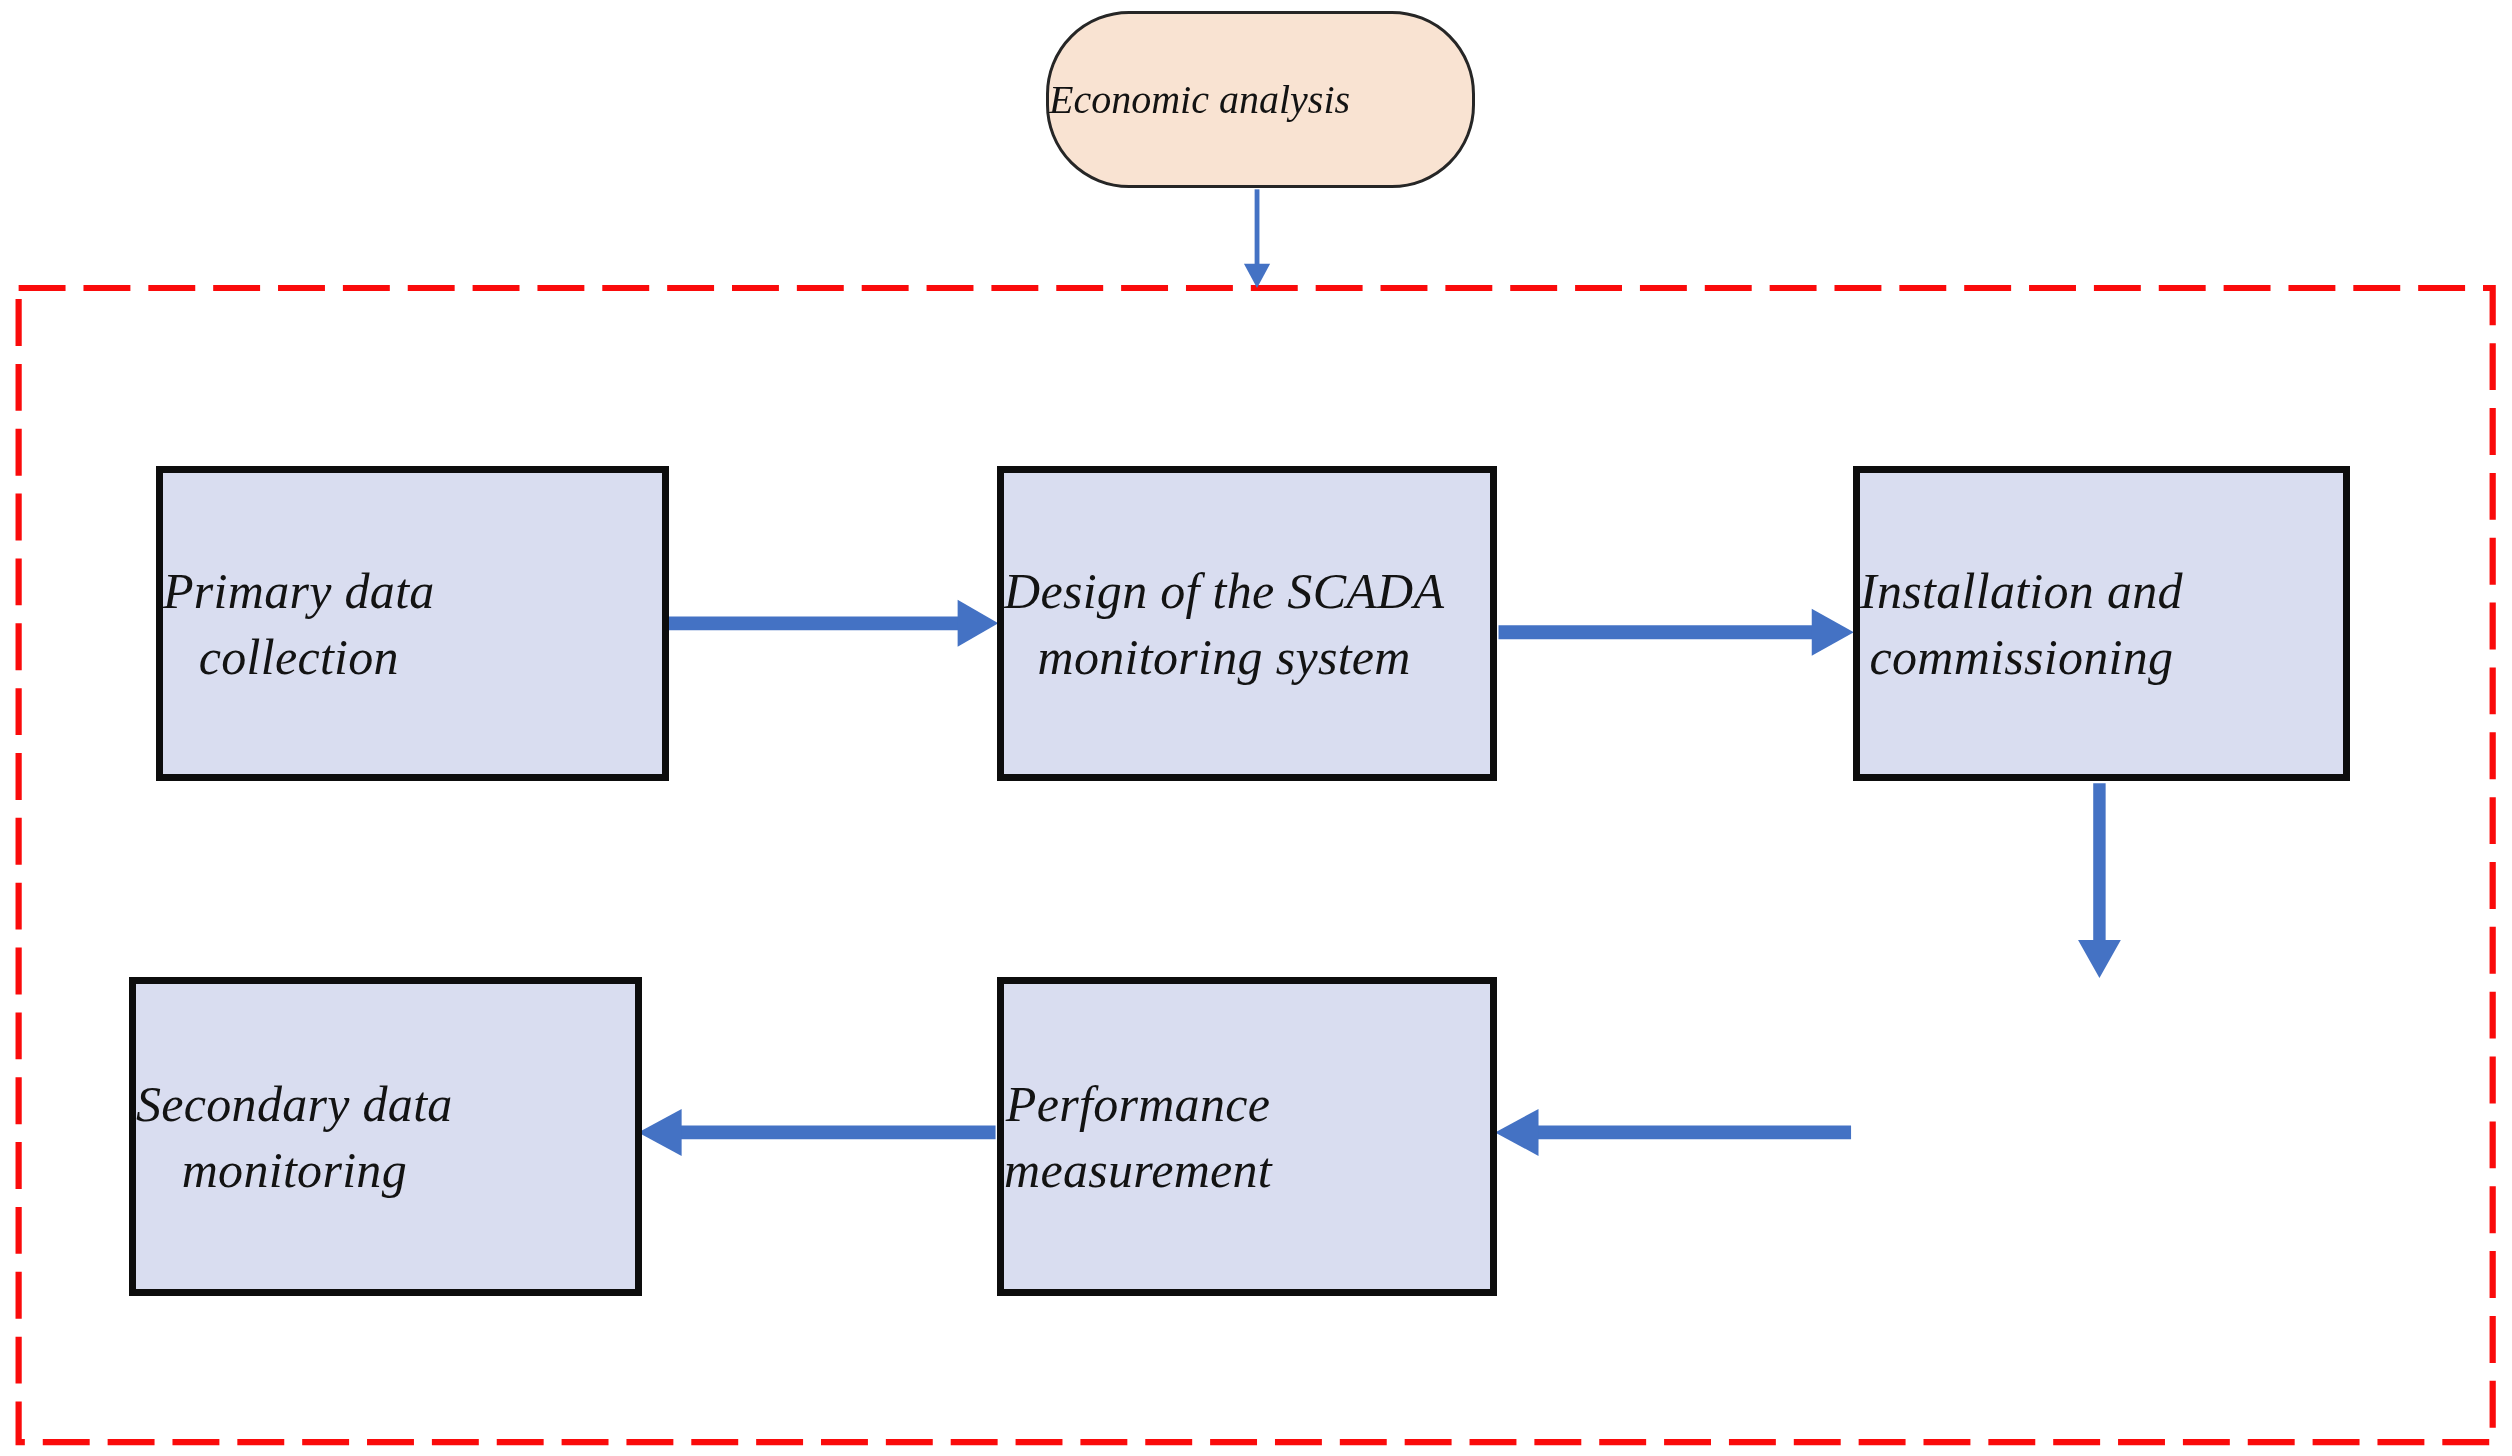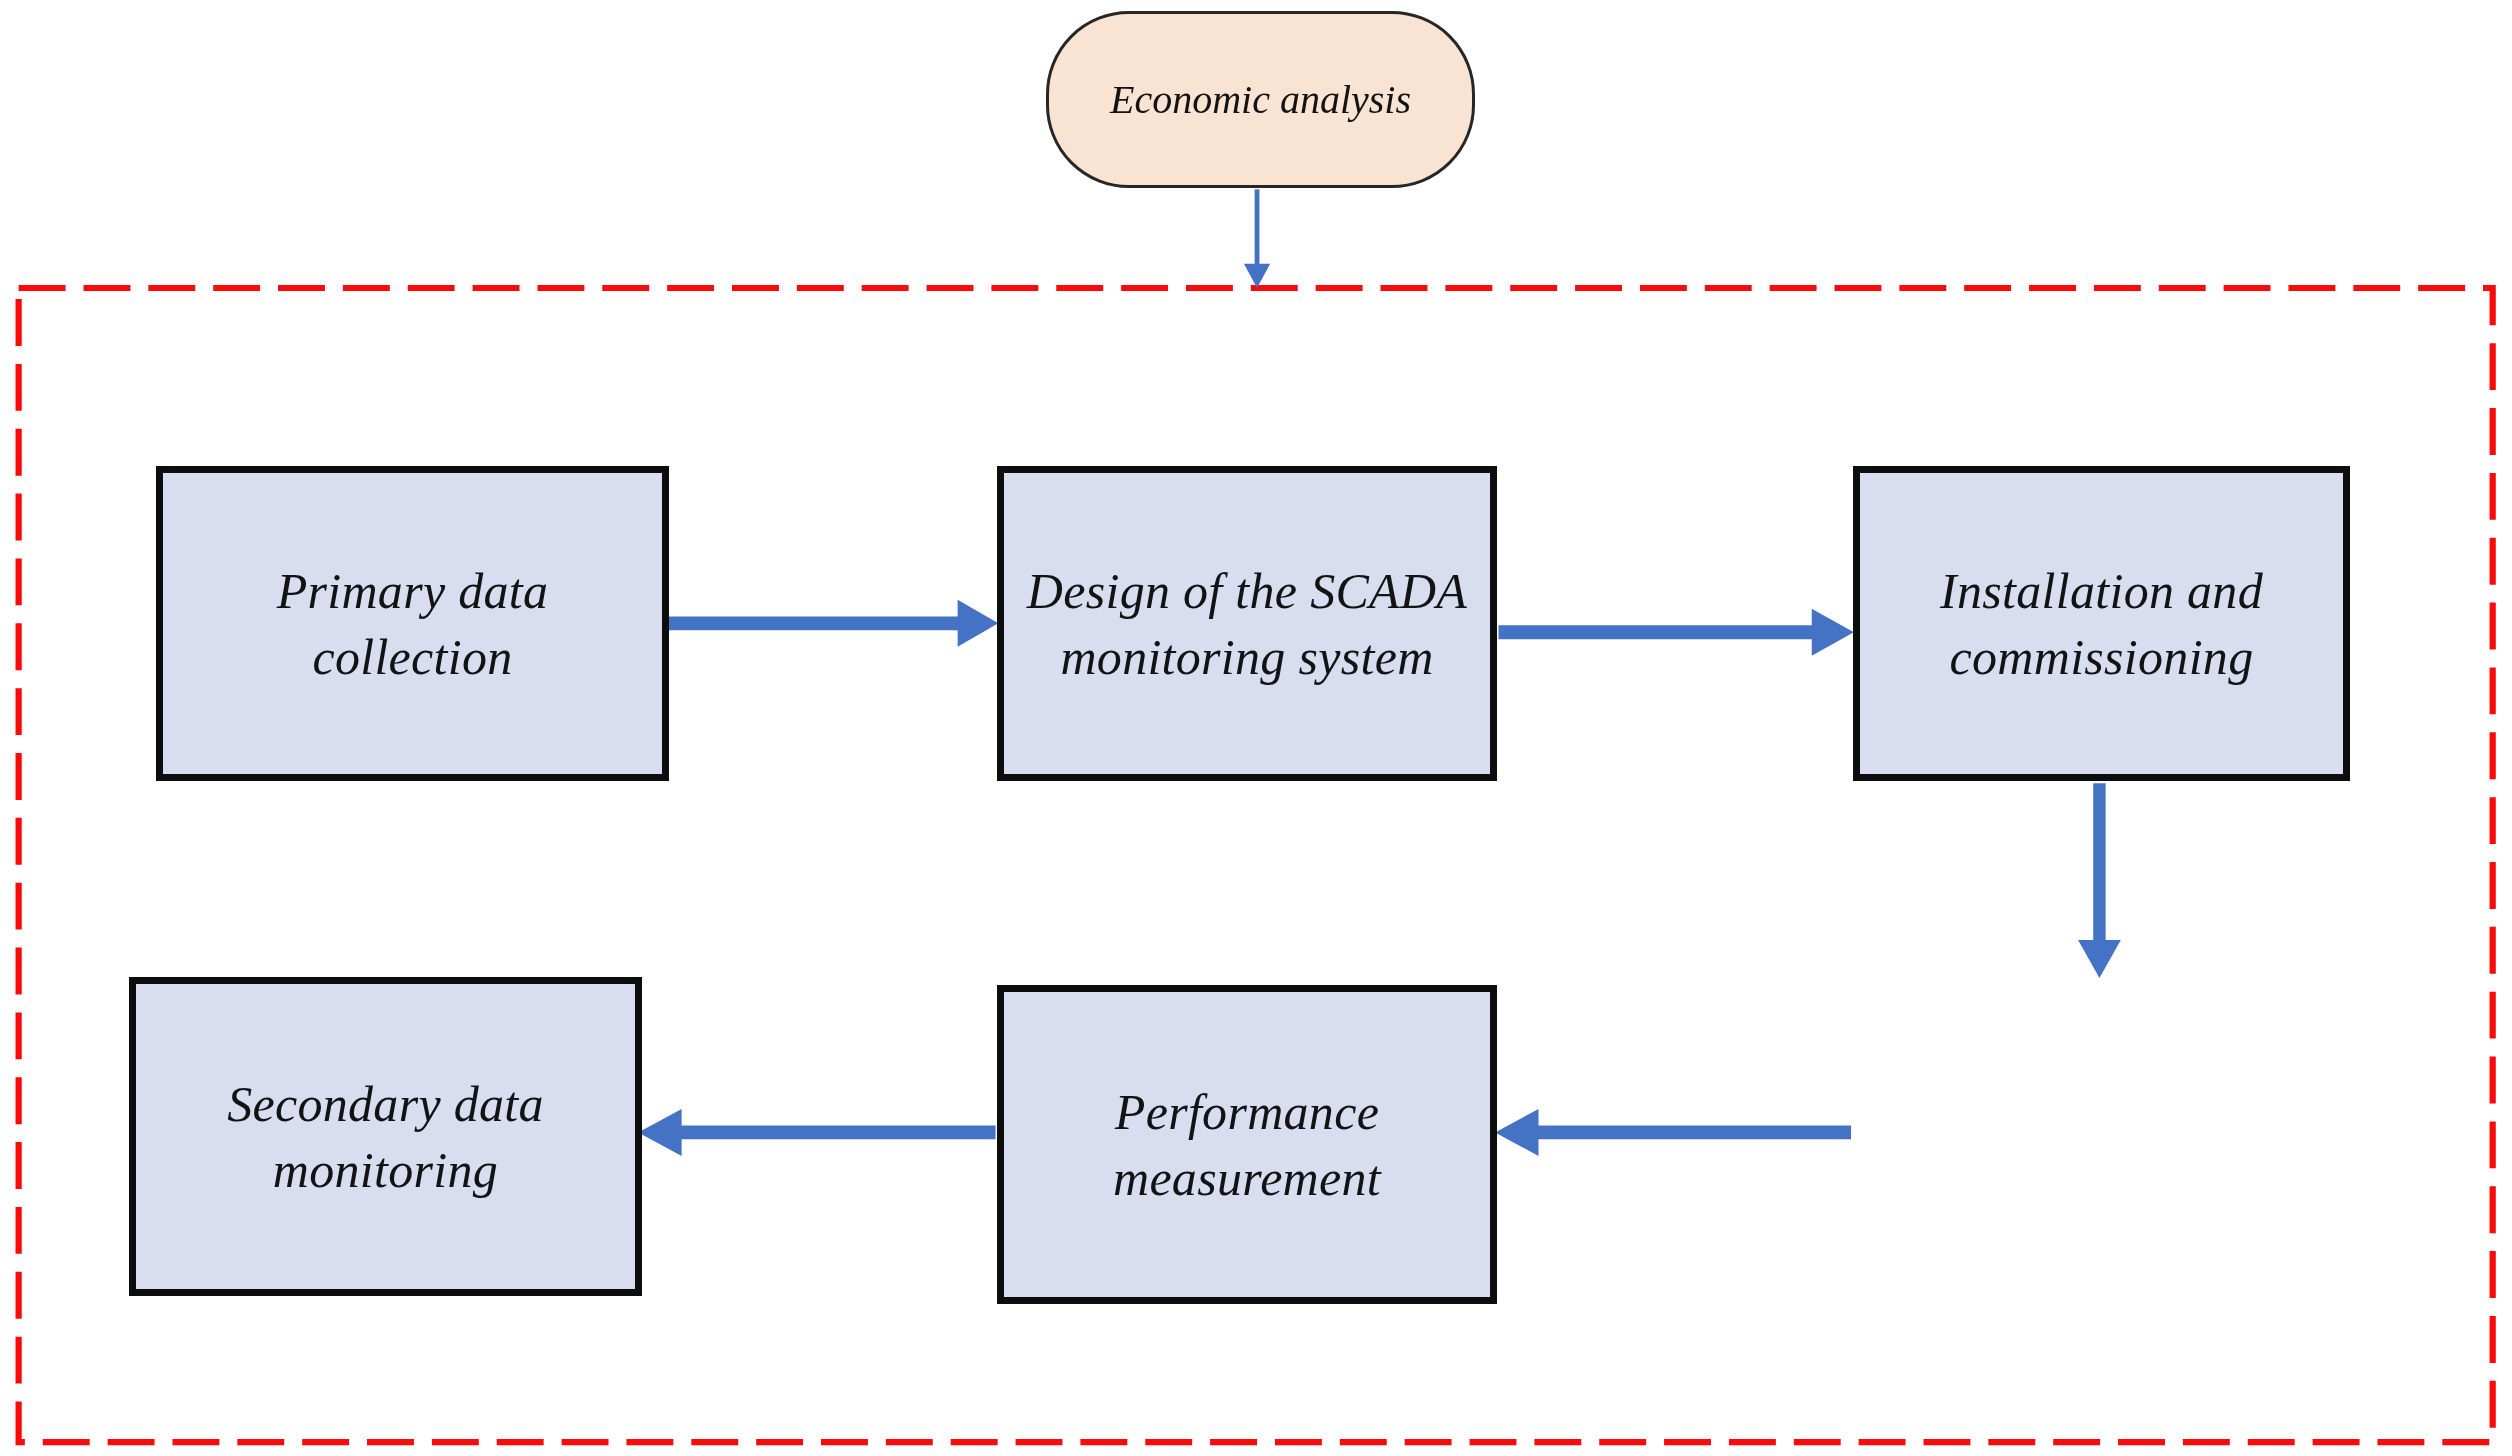--- a/index.html
+++ b/index.html
@@ -41,21 +41,21 @@
   }
   .arrow-head{
     fill:var(--arrow-blue);
     stroke:none;
   }
   .node{
     position:absolute;
     box-sizing:border-box;
     display:flex;
     align-items:center;
-    justify-content:center;
+    justify-content:flex-start;
     text-align:center;
     font-style:italic;
     color:var(--node-text);
   }
   .process{
     background:var(--box-fill);
     border:7.6px solid var(--box-border);
     font-size:50px;
     line-height:1.32;
   }
@@ -72,21 +72,21 @@
   }
   .terminal .label{
     white-space:pre-line;
   }
   
   #node-economic      {left:1046px; top:11px;   width:429px; height:177px;}
   #node-primary       {left:129px;  top:466px;  width:513px; height:315px;margin-left:27px;}
   #node-design        {left:997px; top:466px;  width:500px; height:315px;}
   #node-installation  {left:1853px; top:466px;  width:497px; height:315px;}
   #node-secondary     {left:129px;  top:977px; width:513px; height:319px;}
-  #node-performance   {left:997px; top:977px; width:500px; height:319px;margin-top:8px;}
+  #node-performance   {left:997px; top:977px; width:500px; height:319px;}
   #node-system-testing{left:1853px; top:977px; width:497px; height:319px;}
 </style>
 </head>
 <body>
 
 <div id="diagram">
 
   <svg id="connectors" viewBox="0 0 3641 2111" xmlns="http://www.w3.org/2000/svg">
 
     <rect class="boundary" x="27" y="417" width="3586" height="1673"></rect>

